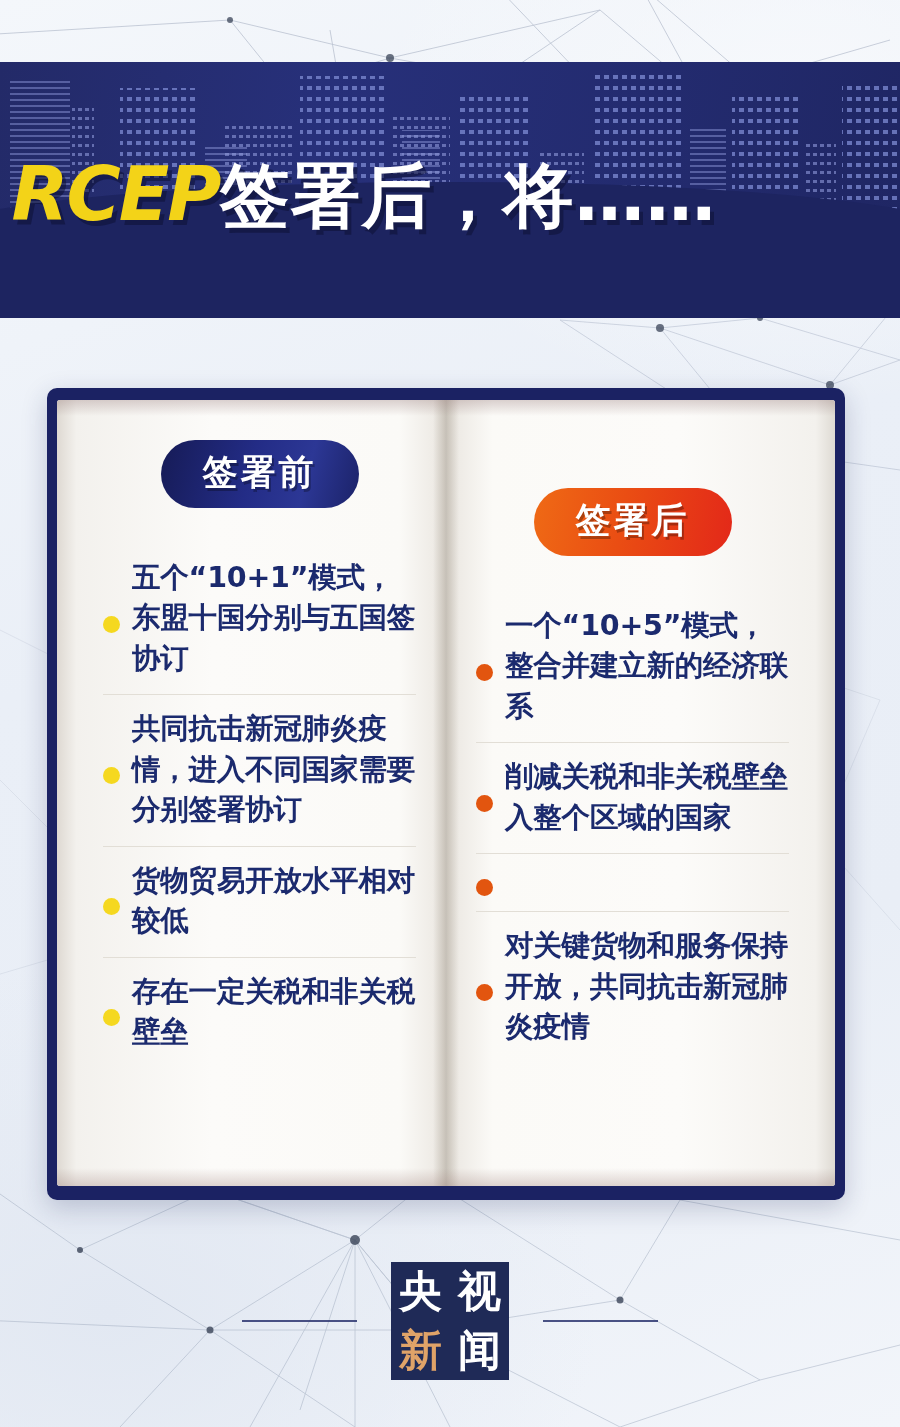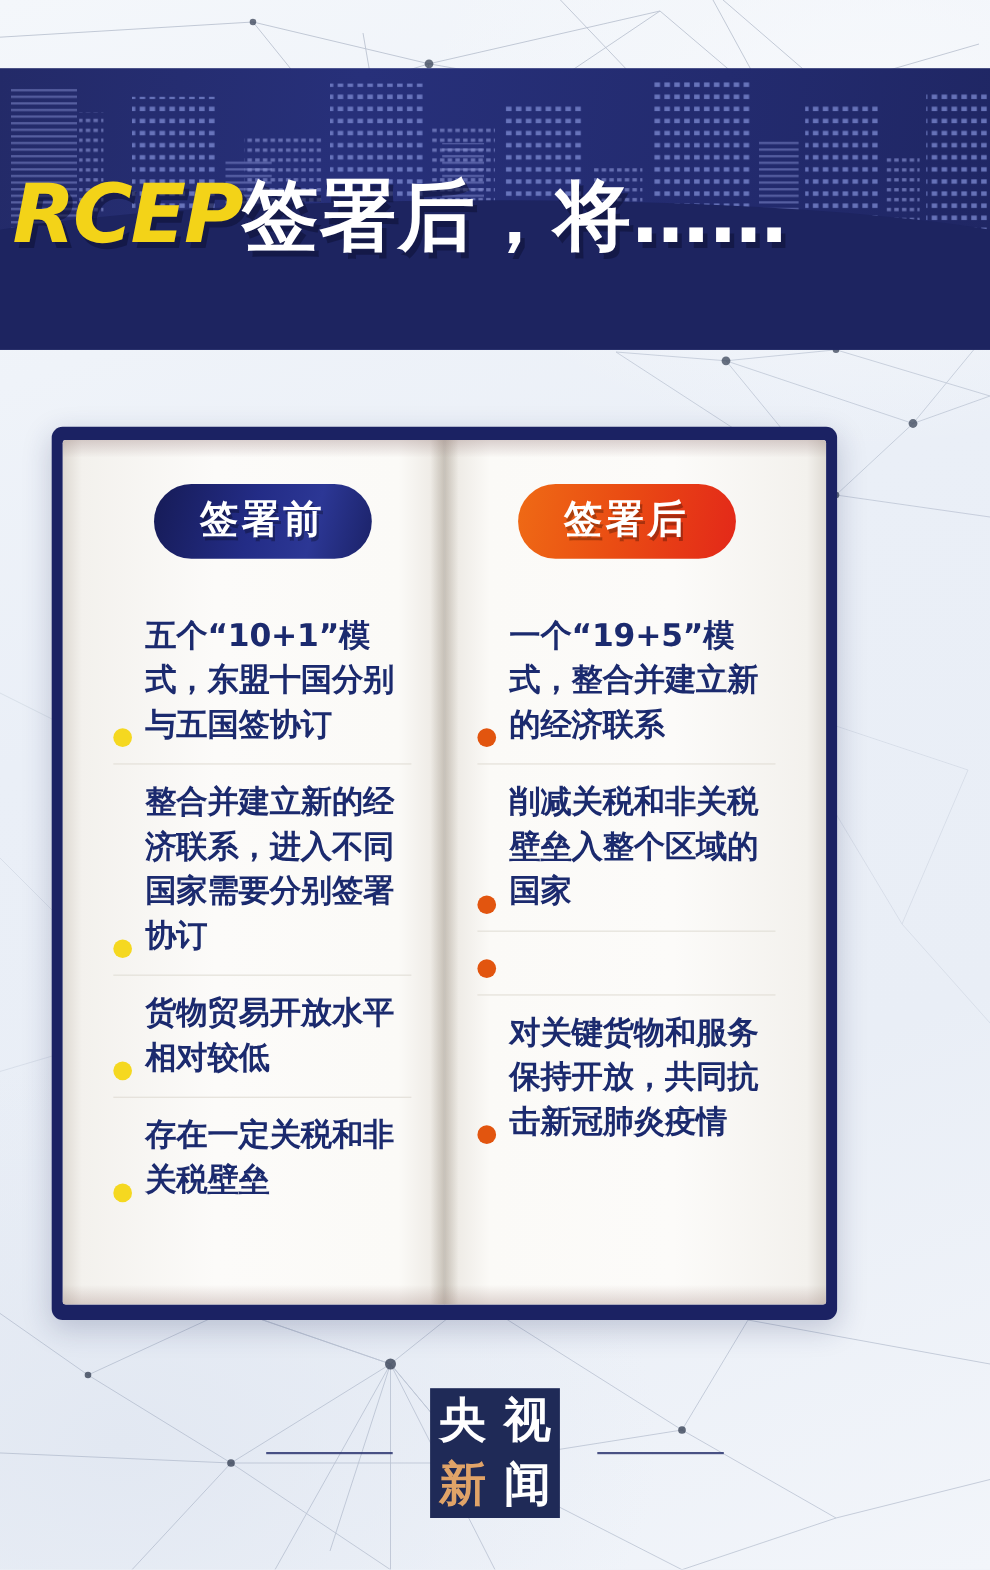--- a/index.html
+++ b/index.html
@@ -56,21 +56,21 @@
     font-family: "DejaVu Sans", "Liberation Sans", sans-serif;
     text-shadow: 4px 5px 0 rgba(12,16,52,0.55);
   }
   .ttl-en { color: #f3d318; font-style: italic; letter-spacing: -2px; font-size: 74px; }
   .ttl-cn { color: #ffffff; }
 
   
   #book {
     position: absolute;
     left: 47px; top: 388px;
-    width: 714px; height: 812px;
+    width: 798px; height: 812px;
     background: #1b2263;
     border-radius: 10px;
     box-shadow: 0 8px 26px rgba(30,40,90,0.22);
     padding: 12px 10px 14px 10px;
   }
   #pages {
     position: relative;
     width: 100%; height: 100%;
     display: flex;
     border-radius: 3px;
@@ -122,27 +122,28 @@
     letter-spacing: 3px;
     text-shadow: 2px 3px 0 rgba(0,0,0,0.28);
     margin-bottom: 36px;
     font-family: "DejaVu Sans", "Liberation Sans", sans-serif;
   }
   .badge-before {
     background: linear-gradient(105deg, #161b56 0%, #232c86 45%, #2c3795 72%, #1b2268 100%);
   }
   .badge-after {
     background: linear-gradient(100deg, #ef6a15 0%, #ea4d13 45%, #e32819 100%);
+    margin-top: 48px;
   }
   .badge-row { text-align: center; }
 
   
   .item {
     display: flex;
-    align-items: flex-end;
+    align-items: center;
     padding: 14px 0 15px 0;
     border-bottom: 1px solid #e2ded6;
   }
   .item:last-child { border-bottom: none; }
   .bullet {
     flex: 0 0 auto;
     width: 17px; height: 17px;
     border-radius: 50%;
     margin-top: 11px;
     margin-right: 12px;
@@ -293,41 +294,41 @@
       <div class="badge-row">
         <span class="badge badge-before">签署前</span>
       </div>
       <div>
         <div class="item">
           <span class="bullet bullet-y"></span>
           <span class="item-text">五个“10+1”模式，东盟十国分别与五国签协订</span>
         </div>
         <div class="item">
           <span class="bullet bullet-y"></span>
-          <span class="item-text">整合并建立新的经济联系，进入不同国家需要分别签署协订</span>
+          <span class="item-text">共同抗击新冠肺炎疫情，进入不同国家需要分别签署协订</span>
         </div>
         <div class="item">
           <span class="bullet bullet-y"></span>
           <span class="item-text">货物贸易开放水平相对较低</span>
         </div>
         <div class="item">
           <span class="bullet bullet-y"></span>
           <span class="item-text">存在一定关税和非关税壁垒</span>
         </div>
       </div>
     </div>
 
     <div class="page page-right">
       <div class="badge-row">
         <span class="badge badge-after">签署后</span>
       </div>
       <div>
         <div class="item">
           <span class="bullet bullet-o"></span>
-          <span class="item-text">一个“19+5”模式，整合并建立新的经济联系</span>
+          <span class="item-text">一个“10+5”模式，整合并建立新的经济联系</span>
         </div>
         <div class="item">
           <span class="bullet bullet-o"></span>
           <span class="item-text">削减关税和非关税壁垒入整个区域的国家</span>
         </div>
         <div class="item">
           <span class="bullet bullet-o"></span>
         </div>
         <div class="item">
           <span class="bullet bullet-o"></span>

